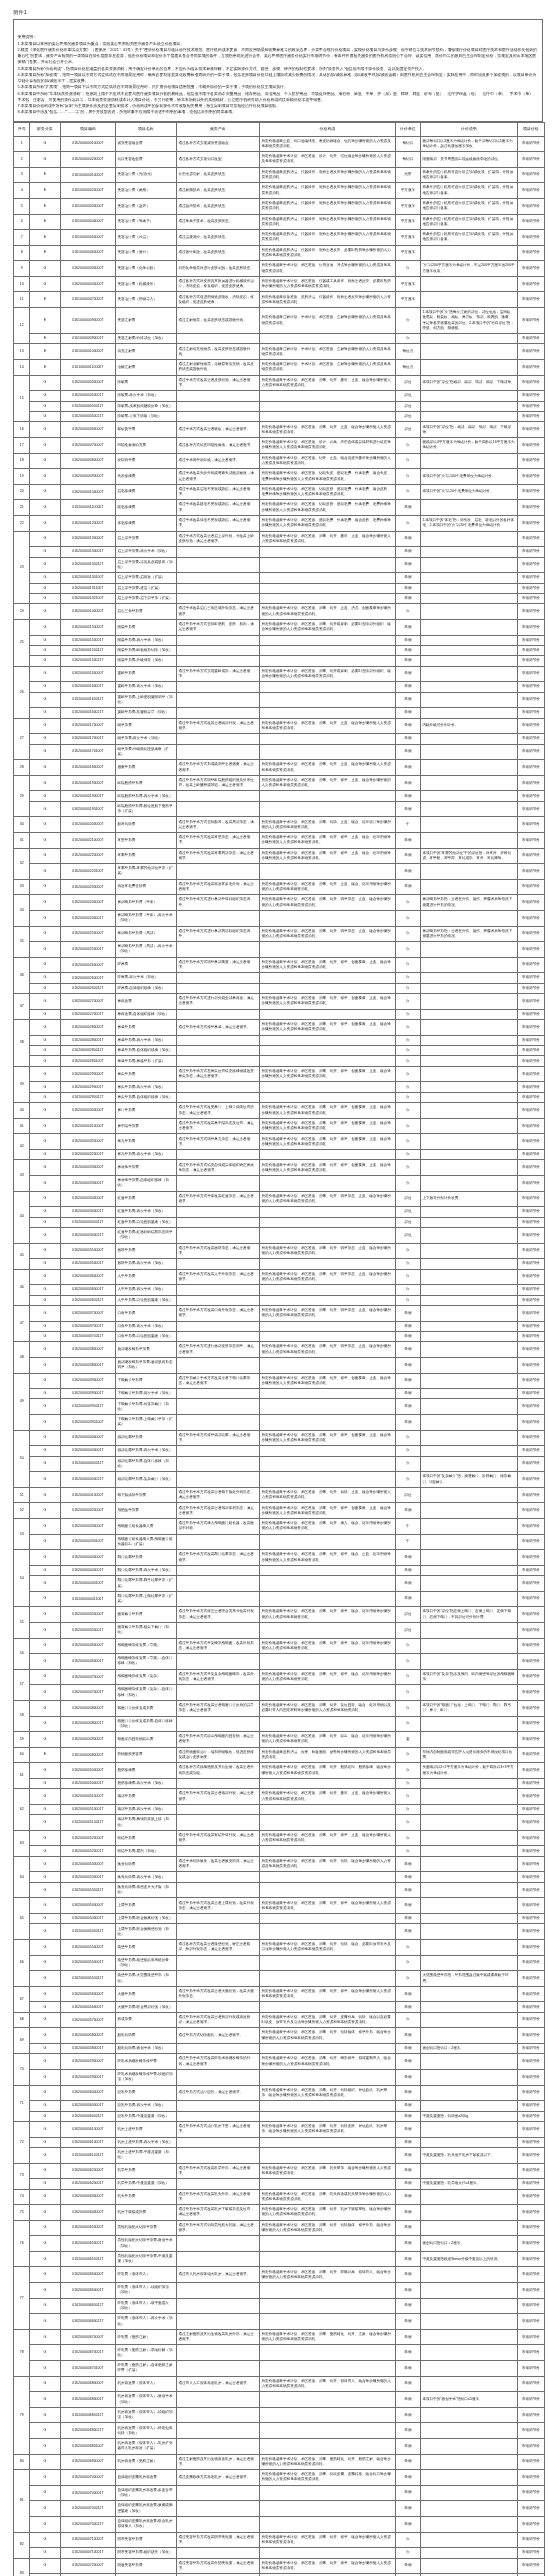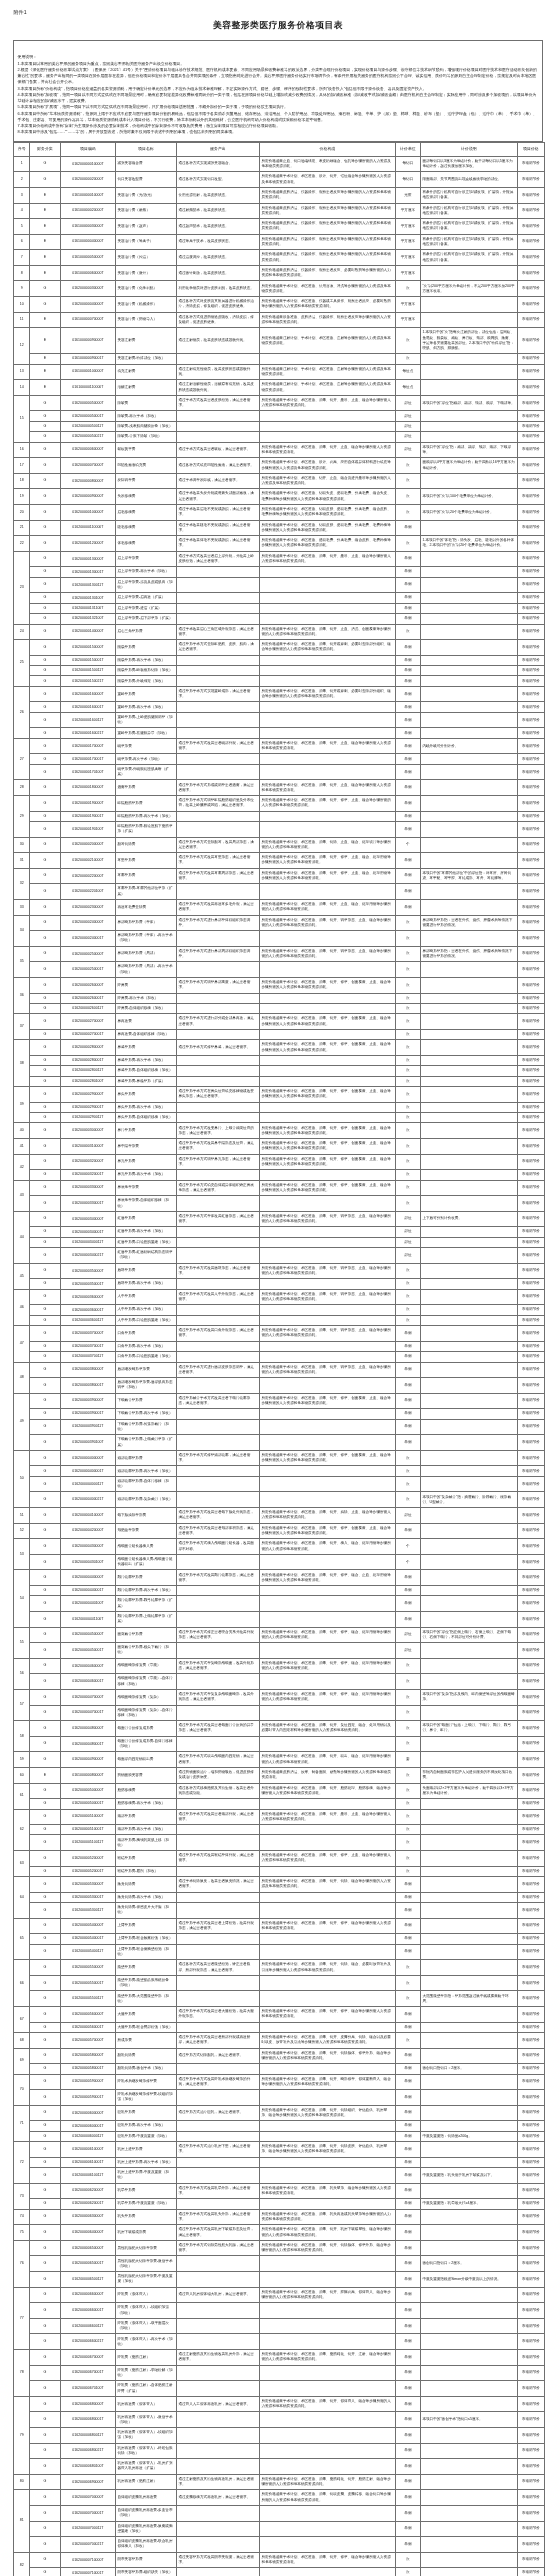--- a/index.html
+++ b/index.html
@@ -15,21 +15,20 @@
   table.price-table th{font-weight:normal;font-size:3.9px;text-align:center;padding:3.6px 1px;}
   td.c{text-align:center;}
   td.l{text-align:left;}
   td.code{font-size:3.5px;letter-spacing:0px;text-align:center;}
 </style>
 </head>
 <body>
 
 <div class="page">
   <div class="attachment">附件1</div>
-  <h1 class="title">美容整形类医疗服务价格项目表</h1>
 
   <div class="notes">
     <div class="note-head">使用说明：</div>
   <div class="note-line">1.本类项目以常用的美容整形的服务项目为重点，按照美容整形相关医疗服务产出设立价格项目。</div>
       <div class="note-line">2.根据《深化医疗服务价格改革试点方案》（医保发〔2021〕41号）关于“厘清价格项目与临床诊疗技术规范、医疗机构成本要素、不同应用场景和收费标准等的政策边界，分类整合现行价格项目，实现价格项目与操作步骤、诊疗部位等技术细节脱钩，增强现行价格项目对医疗技术和医疗活动改良创新的兼容性”的要求，服务产出相同的一类项目在操作层面存在差异，但在价格项目和定价水平层面具备合并同类项的条件，立项指南对此进行合并。美容整形医疗服务价格实行市场调节价，有条件开展相关服务的医疗机构按照公平合理、诚实信用、质价均等的原则自主合理制定价格，按规定及时向本地区医保部门备案，并向社会公开公示。</div>
       <div class="note-line">3.本类项目所称“价格构成”，指项目价格应涵盖的各类资源消耗，用于确定计价单元的边界，不应作为临床技术标准理解，不是实际操作方式、路径、步骤、程序的强制性要求，所列“设备投入”包括但不限于操作设备、器具及固定资产投入。</div>
       <div class="note-line">4.本类项目所称“加收项”，指同一项目以不同方式提供或在不同场景应用时，确有必要制定差异化收费标准而细分的一类子项，包括在原项目价格基础上增加或减少收费的情况，具体的加/减收标准（加/减收率或加/减收金额）由医疗机构自主合理制定；实际应用中，同时涉及多个加收项的，以项目单价为基础计算相应的加/减收水平，据实收费。</div>
       <div class="note-line">5.本类项目所称“扩展项”，指同一项目下以不同方式提供或在不同场景应用时，只扩展价格项目适用范围，不额外加价的一类子项，子项的价格按主项目执行。</div>
       <div class="note-line">6.本类项目中所称“基本物质资源消耗”，指原则上限于不应或不必要与医疗服务项目分割的易耗品，包括但不限于各类消杀灭菌用品、储存用品、清洁用品、个人防护用品、垃圾处理用品、滑石粉、标签、中单、护（尿）垫、棉球、棉签、纱布（垫）、治疗护理盘（包）、治疗巾（单）、手术巾（单）、手术包、注射器、可复用的操作器具等，基本物质资源消耗成本计入项目价格，不另行收费，除基本物耗以外的其他耗材，公立医疗机构可纳入价格构成或按采购价格零差率销售。</div>
       <div class="note-line">7.本类项目价格构成中所称“穿刺”为主项操作涉及的必要穿刺技术，价格构成中的穿刺操作不可收取相关费用；独立穿刺项目可按相应治疗价格项目收取。</div>

